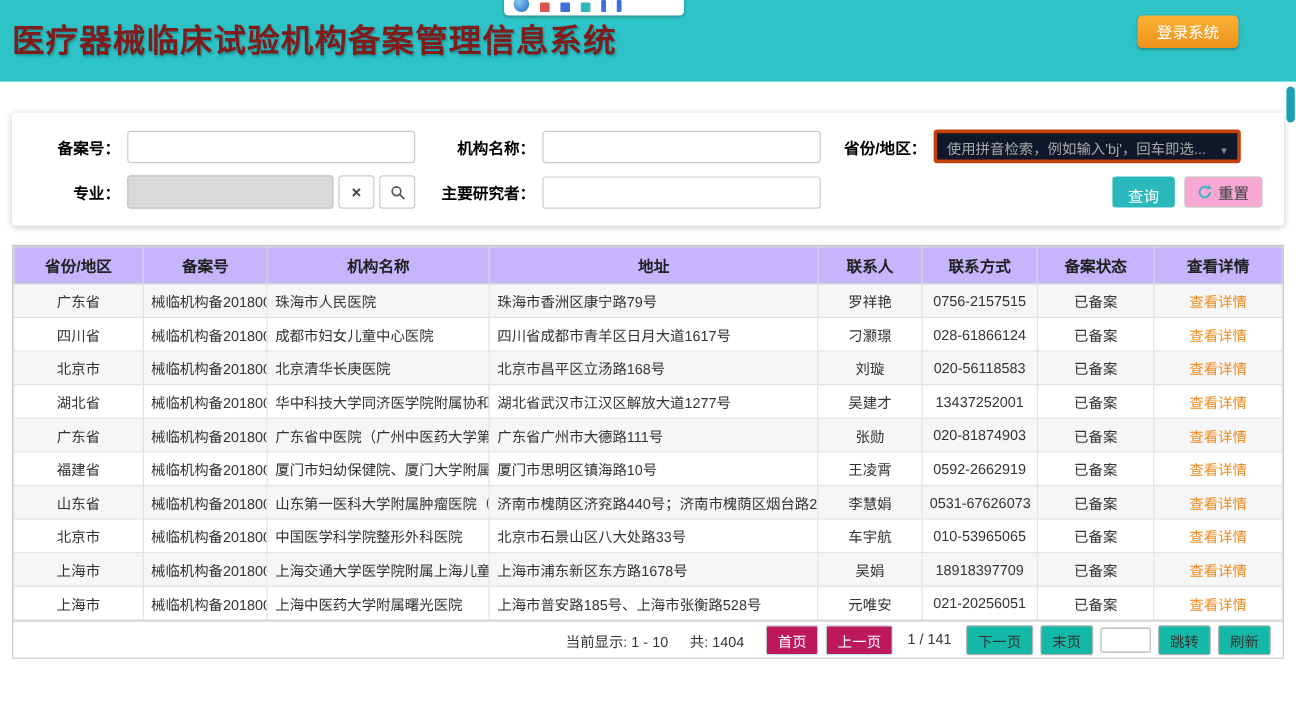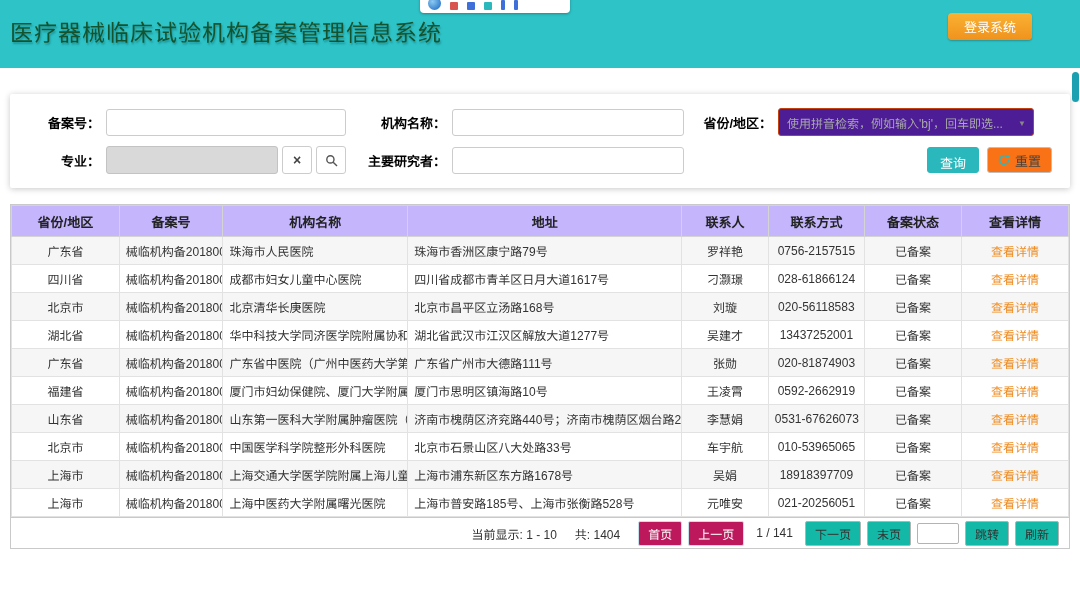--- a/index.html
+++ b/index.html
@@ -1,21 +1,21 @@
 <!DOCTYPE html>
 <html lang="zh-CN"><head>
 <meta charset="utf-8">
 <style>
   * { box-sizing: border-box; }
   html, body { margin:0; padding:0; width:1080px; height:589px; overflow:hidden;
     font-family:"Liberation Sans","DejaVu Sans",sans-serif; background:#fff; }
 
   
   .topbar { position:relative; height:68px; background:#2ec3c7; display:flex; align-items:center; }
-  .app-title { margin:0 0 6px 10px; font-size:23px; font-weight:normal; color:#14532d;
+  .app-title { margin:0 0 6px 10px; font-size:27px; font-weight:bold; color:#7f1d1d;
     letter-spacing:1px; text-shadow:1px 2px 2px rgba(0,80,85,.4); }
   .login-btn { position:absolute; right:48px; top:13px; height:27px; padding:0 16px;
     background:linear-gradient(#f9b233,#f0921d); color:#fff; border:none; border-radius:4px;
     font-size:13px; cursor:pointer; box-shadow:0 1px 2px rgba(0,0,0,.25); }
   .clip-graphic { position:absolute; left:420px; top:-12px; width:150px; height:25px;
     background:#fff; border-radius:4px; box-shadow:0 1px 3px rgba(0,0,0,.3);
     display:flex; align-items:flex-end; gap:9px; padding:2px 8px 3px; }
   .cg-circle { width:13px; height:13px; border-radius:50%;
     background:radial-gradient(circle at 35% 35%, #8cc9f2, #1565c0); flex:none; }
   .cg-sq { width:8px; height:8px; border-radius:1px; flex:none; }
@@ -30,32 +30,32 @@
   .form-row { display:flex; align-items:center; }
   .form-row + .form-row { margin-top:10px; }
   .fgroup { display:flex; align-items:center; }
   .fg1 { width:320px; } .fg2 { width:322px; margin-left:14px; } .fg3 { margin-left:8px; }
   .fgroup > label { font-size:13px; font-weight:bold; color:#000000; text-align:right;
     margin-right:6px; flex:none; white-space:nowrap; }
   .fg1 > label { width:72px; } .fg2 > label { width:84px; } .fg3 > label { width:80px; }
   .txt { height:27px; border:1px solid #ccc; border-radius:3px; padding:0 8px;
     font-size:13px; color:#333; outline:none; }
   .w240 { width:240px; } .w232 { width:232px; }
-  .select-box { position:relative; width:256px; height:28px; border:1px solid #c2410c;
-    border-radius:3px; display:flex; align-items:center; padding:0 20px 0 8px; background:#4c1d95; cursor:pointer; }
+  .select-box { position:relative; width:256px; height:28px; border:3px solid #c2410c;
+    border-radius:3px; display:flex; align-items:center; padding:0 20px 0 8px; background:#0f172a; cursor:pointer; }
   .select-box .ph { font-size:12px; color:#a8a8a8; white-space:nowrap; overflow:hidden; }
   .caret { position:absolute; right:7px; top:10px; font-size:8px; color:#888; }
   .dis-input { width:172px; height:28px; background:#d9d9d9; border:1px solid #c3c3c3; border-radius:3px; }
   .sq-btn { width:30px; height:28px; margin-left:4px; border:1px solid #ccc; background:#fff;
     border-radius:3px; font-size:14px; font-weight:bold; color:#444; display:flex;
     align-items:center; justify-content:center; cursor:pointer; padding:0; }
   .actions { margin-left:auto; display:flex; gap:8px; }
   .btn-query { height:26px; padding:0 12px; background:#2bb8bc; border:1px solid #2bb8bc;
     color:#fff; border-radius:3px; font-size:13px; display:flex; align-items:center; gap:5px; cursor:pointer;flex-direction:column; }
-  .btn-reset { height:26px; padding:0 10px; background:#f97316; border:1px solid #bfbfbf;
+  .btn-reset { height:26px; padding:0 10px; background:#f9a8d4; border:1px solid #bfbfbf;
     color:#444; border-radius:3px; font-size:13px; display:flex; align-items:center; gap:5px; cursor:pointer; }
 
   
   .table-wrap { margin:0 10px; border:1px solid #c9c9c9; }
   table { width:100%; border-collapse:collapse; table-layout:fixed; }
   thead th { background:#c4b5fd; border:1px solid #d4d4d4; height:31px; font-size:13px;
     font-weight:bold; color:#222; padding:0 4px; }
   tbody td { border:1px solid #e2e2e2; height:28px; font-size:12px; color:#333;
     padding:0 6px; white-space:nowrap; overflow:hidden; }
   tbody tr:nth-child(odd) { background:#f6f6f6; }

